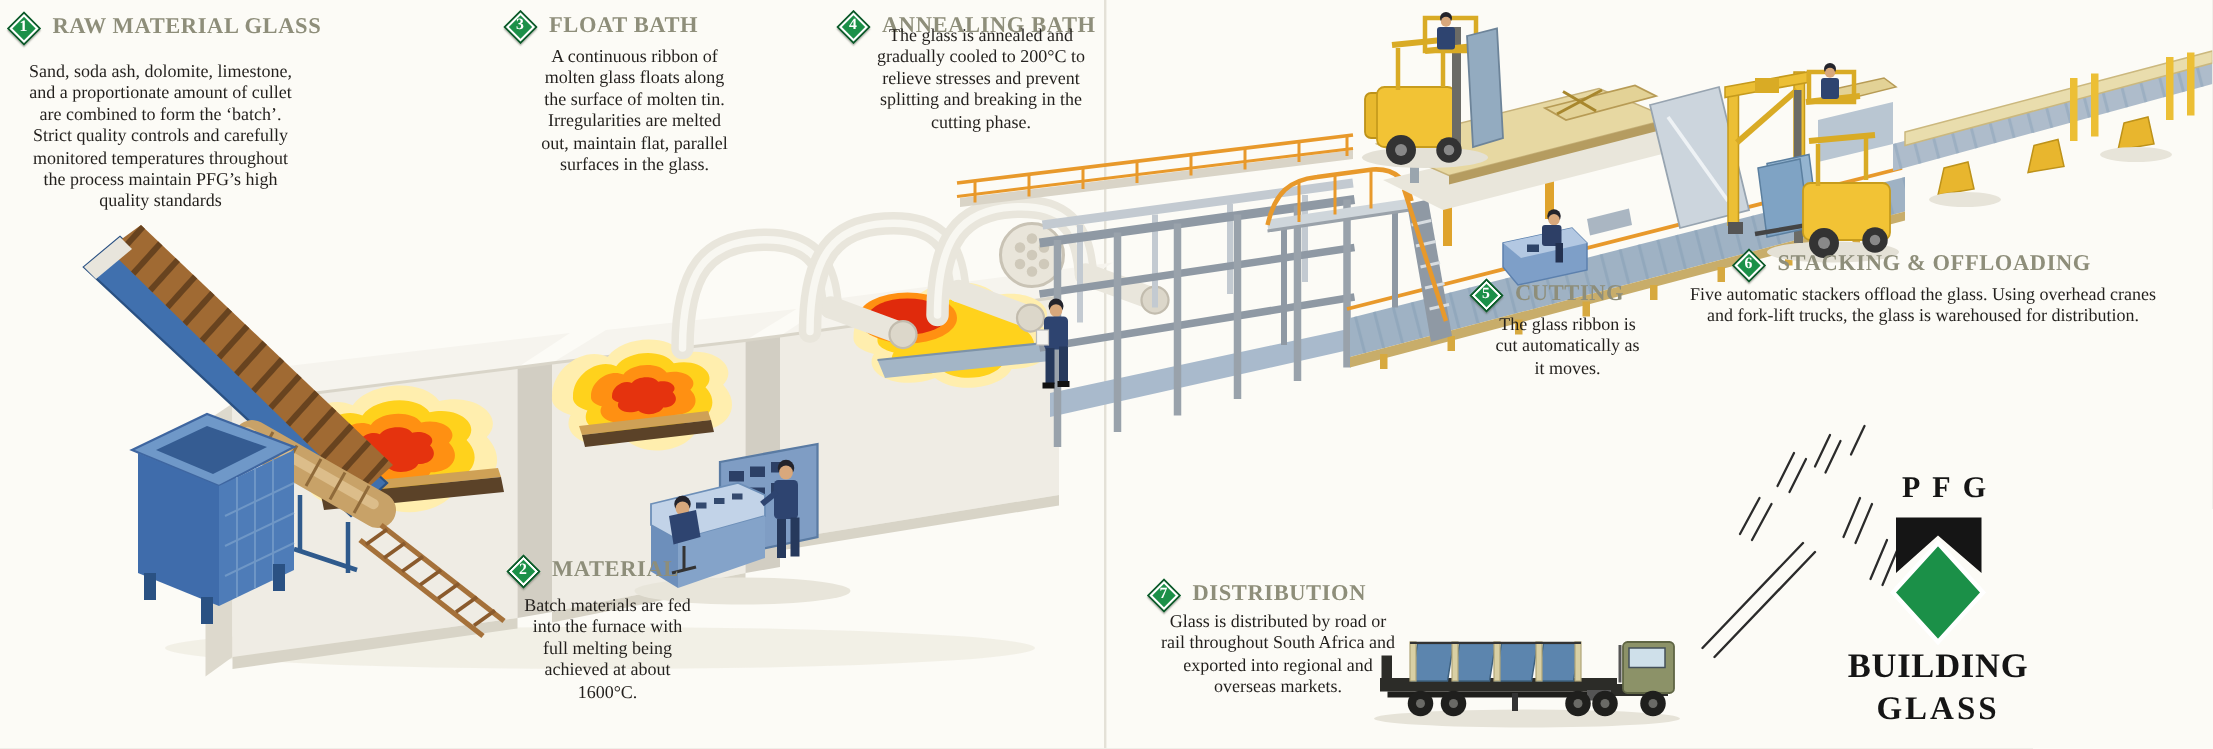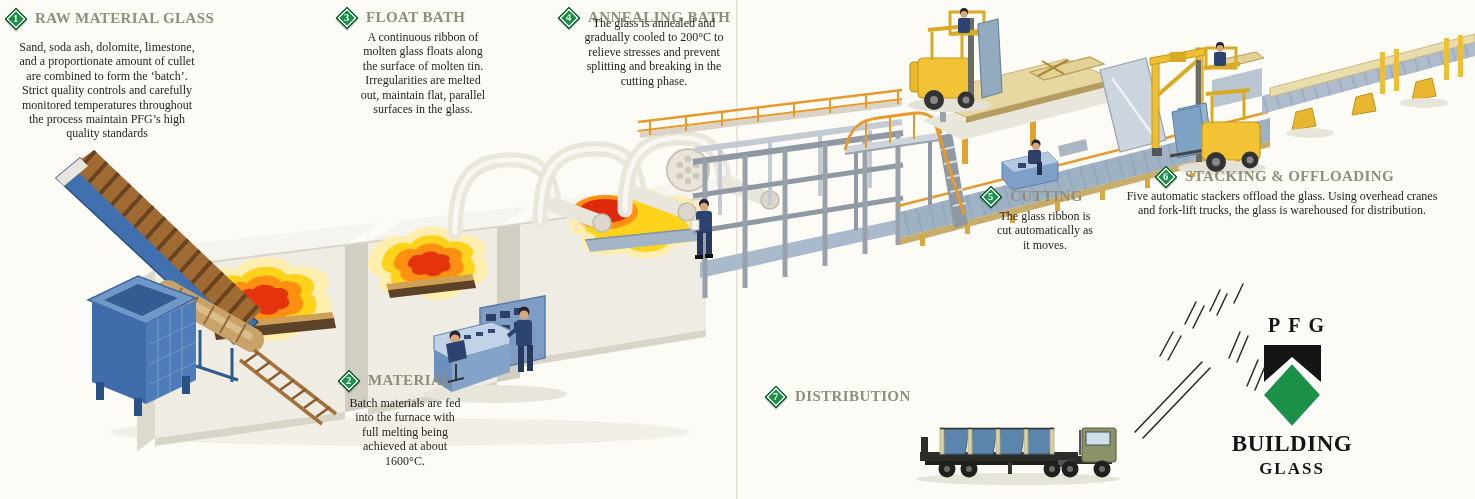--- a/index.html
+++ b/index.html
@@ -22,21 +22,21 @@
   .s4h{left:561px;top:9px;}  .s4b{left:576px;top:16px;width:156px;}
   .s5h{left:983px;top:188px;}.s5b{left:993px;top:209px;width:104px;}
   .s6h{left:1158px;top:168px;}.s6b{left:1124px;top:189px;width:316px;}
   .s7h{left:768px;top:388px;}.s7b{left:774px;top:407px;width:156px;}
 
   .logo-pfg{position:absolute;left:1240px;top:314px;width:104px;text-align:center;
             font-weight:bold;font-size:20px;letter-spacing:8px;padding-left:8px;color:#151515;}
   .logo-building{position:absolute;left:1217px;top:431px;width:150px;text-align:center;
             font-weight:bold;font-size:23px;letter-spacing:.5px;color:#151515;}
   .logo-glass{position:absolute;left:1217px;top:459px;width:150px;text-align:center;
-            font-weight:bold;font-size:17px;letter-spacing:2px;color:#151515;}
+            font-weight:bold;font-size:22px;letter-spacing:2px;color:#151515;}
 </style>
 </head>
 <body>
 
 <div class="page">
 
 <svg class="illus" width="1475" height="499" viewBox="0 0 1475 499">
   <defs>
     <path id="blob" d="M -1 0 C -1 -0.45 -0.65 -0.8 -0.4 -0.62 C -0.25 -0.95 0.25 -1 0.4 -0.68 C 0.75 -0.8 1.02 -0.45 0.84 -0.18 C 1.05 0.15 0.9 0.55 0.55 0.55 C 0.45 0.88 0 0.98 -0.2 0.7 C -0.55 0.92 -0.92 0.65 -0.8 0.3 C -1.02 0.2 -1 0.05 -1 0 Z"></path>
     <pattern id="rollers" width="13" height="60" patternUnits="userSpaceOnUse" patternTransform="rotate(-14.5)">
@@ -529,18 +529,19 @@
   <div class="step-title">STACKING &amp; OFFLOADING</div>
 </div>
 <div class="step-body s6b">Five automatic stackers offload the glass. Using overhead cranes and fork-lift trucks, the glass is warehoused for distribution.</div>
 
 <div class="step-head s7h">
   <div class="diamond">
         <span class="dnum">7</span>
       </div>
   <div class="step-title">DISTRIBUTION</div>
 </div>
+<div class="step-body s7b">Glass is distributed by road or rail throughout South Africa and exported into regional and overseas markets.</div>
 
 <div class="logo-pfg">PFG</div>
 <div class="logo-building">BUILDING</div>
 <div class="logo-glass">GLASS</div>
 
 </div>
 
 </body></html>

